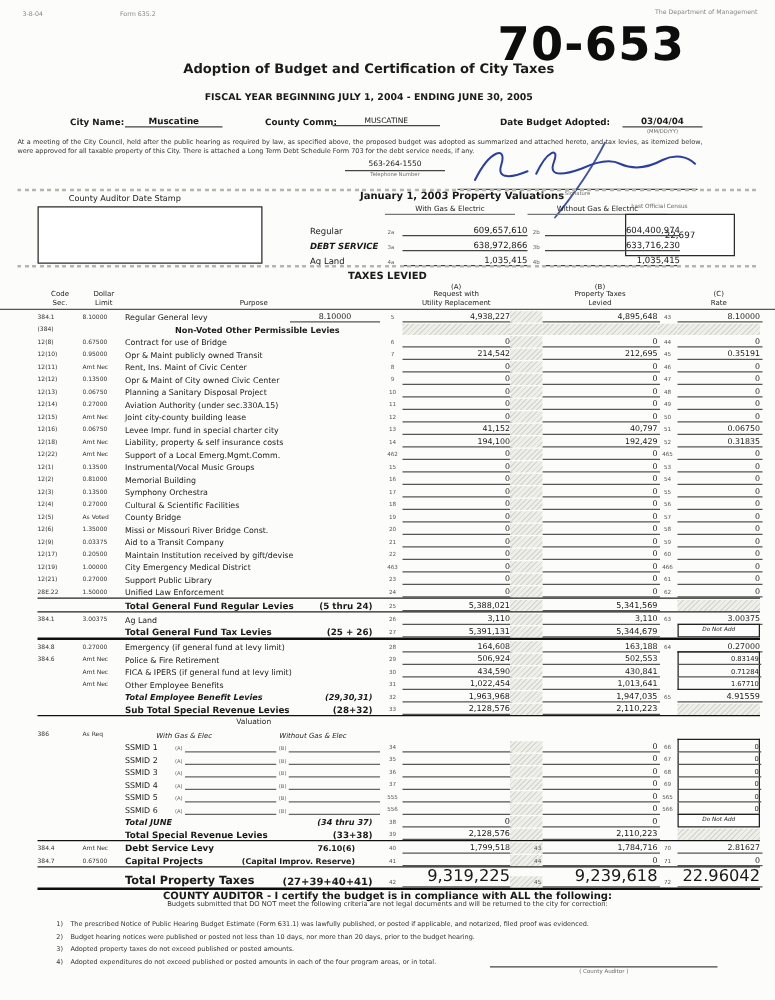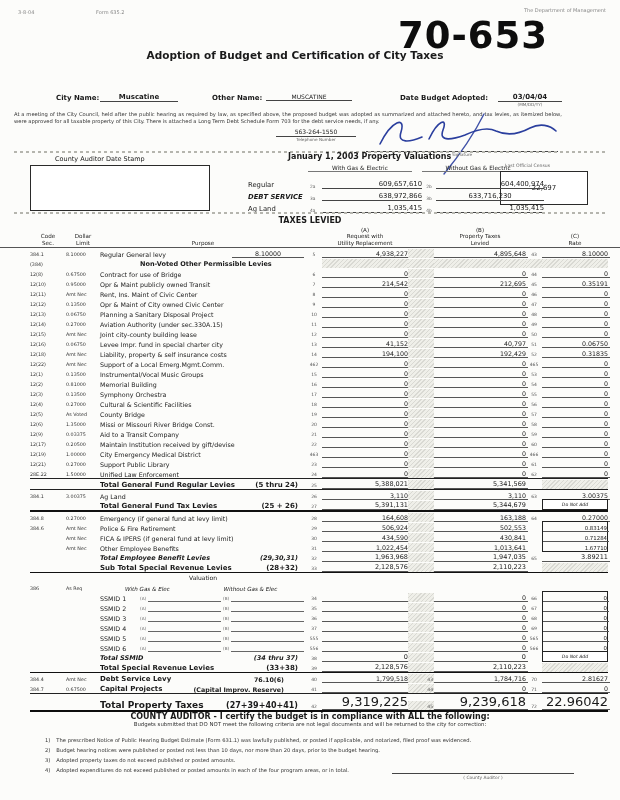--- a/index.html
+++ b/index.html
@@ -78,24 +78,25 @@
 <body>
 
 <div class="page">
 
   <div class="abs tiny faint" style="left:18px;top:9px;">3-8-04</div>
   <div class="abs tiny faint" style="left:96px;top:9px;">Form 635.2</div>
   <div class="abs tiny faint" style="right:14px;top:7px;">The Department of Management</div>
   <div class="abs docnum" style="left:398px;top:14px;">70-653</div>
 
   <div class="abs title ctr" style="left:110px;top:49px;width:370px;">Adoption of Budget and Certification of City Taxes</div>
+  <div class="abs fy ctr" style="left:110px;top:73px;width:370px;">FISCAL YEAR BEGINNING JULY 1, 2004 - ENDING JUNE 30, 2005</div>
 
   <div class="abs lbl7" style="left:56px;top:94px;">City Name:</div>
   <div class="abs val7 ul" style="left:100px;top:93px;width:78px;">Muscatine</div>
-  <div class="abs lbl7" style="left:212px;top:94px;">Other Name:</div>
+  <div class="abs lbl7" style="left:212px;top:94px;">County Comm:</div>
   <div class="abs ul" style="left:266px;top:93px;width:86px;font-size:6px;text-align:center;">MUSCATINE</div>
   <div class="abs lbl7" style="left:400px;top:94px;">Date Budget Adopted:</div>
   <div class="abs val7 ul" style="left:498px;top:93px;width:64px;">03/04/04</div>
   <div class="abs tiny ctr" style="left:498px;top:102px;width:64px;font-size:4.2px;">(MM/DD/YY)</div>
 
   <div class="abs para" style="left:14px;top:111px;width:548px;">At a meeting of the City Council, held after the public hearing as required by law, as specified above, the proposed budget was adopted as summarized and attached hereto, and tax levies, as itemized below, were approved for all taxable property of this City. There is attached a Long Term Debt Schedule Form 703 for the debt service needs, if any.</div>
 
   <div class="abs" style="left:276px;top:128px;width:80px;">
     <div class="ul ctr" style="font-size:6px;padding-bottom:1px;">563-264-1550</div>
     <div class="tiny ctr" style="font-size:4.2px;">Telephone Number</div>
@@ -126,21 +127,21 @@
         <span class="tiny" style="width: 12px; font-size: 4.4px;">2a</span>
         <span class="valnum" style="width: 100px;">609,657,610</span>
         <span class="tiny" style="width: 14px; font-size: 4.4px; text-align: center;">2b</span>
         <span class="valnum" style="width: 108px;">604,400,974</span>
       </div>
       <div style="display: flex; align-items: flex-end; height: 12px;">
         <span class="vallbl" style="width: 62px; font-weight: bold; font-style: italic;">DEBT SERVICE</span>
         <span class="tiny" style="width: 12px; font-size: 4.4px;">3a</span>
         <span class="valnum" style="width: 100px;">638,972,866</span>
         <span class="tiny" style="width: 14px; font-size: 4.4px; text-align: center;">3b</span>
-        <span class="valnum" style="width: 108px; text-align: center;">633,716,230</span>
+        <span class="valnum" style="width: 108px;">633,716,230</span>
       </div>
       <div style="display: flex; align-items: flex-end; height: 12px;">
         <span class="vallbl" style="width: 62px;">Ag Land</span>
         <span class="tiny" style="width: 12px; font-size: 4.4px;">4a</span>
         <span class="valnum" style="width: 100px;">1,035,415</span>
         <span class="tiny" style="width: 14px; font-size: 4.4px; text-align: center;">4b</span>
         <span class="valnum" style="width: 108px;">1,035,415</span>
       </div>
     </div>
   <div class="abs dotband" style="left:14px;top:212px;width:592px;"></div>
@@ -739,21 +740,21 @@
           <div class="c-la">32</div>
           <div class="c-a">
             <div class="vcell" style="width: 100%;">1,963,968</div>
           </div>
           <div class="c-gap hatch"></div>
           <div class="c-b">
             <div class="vcell" style="width: 100%;">1,947,035</div>
           </div>
           <div class="c-lc">65</div>
           <div class="c-c">
-            <div class="vcell" style="width: 100%;">3.89211</div>
+            <div class="vcell" style="width: 100%;">4.91559</div>
           </div>
         </div>
         <div class="trow tot lb15">
           <div class="c-code"></div>
           <div class="c-lim"></div>
           <div class="c-pur">
             <span>Sub Total Special Revenue Levies</span>
             <span class="ref">(28+32)</span>
           </div>
           <div class="c-la">33</div>
@@ -929,21 +930,21 @@
           </div>
           <div class="c-lc">566</div>
           <div class="c-c cbox end">
             <div class="vcell small-rate" style="width: 100%; border-bottom: none;">0</div>
           </div>
         </div>
         <div class="trow tot ital">
           <div class="c-code"></div>
           <div class="c-lim"></div>
           <div class="c-pur">
-            <span>Total SSMID</span>
+            <span>Total JUNE</span>
             <span class="ref">(34 thru 37)</span>
           </div>
           <div class="c-la">38</div>
           <div class="c-a">
             <div class="vcell" style="width: 100%;">0</div>
           </div>
           <div class="c-gap hatch"></div>
           <div class="c-b">
             <div class="vcell" style="width: 100%;">0</div>
           </div>

